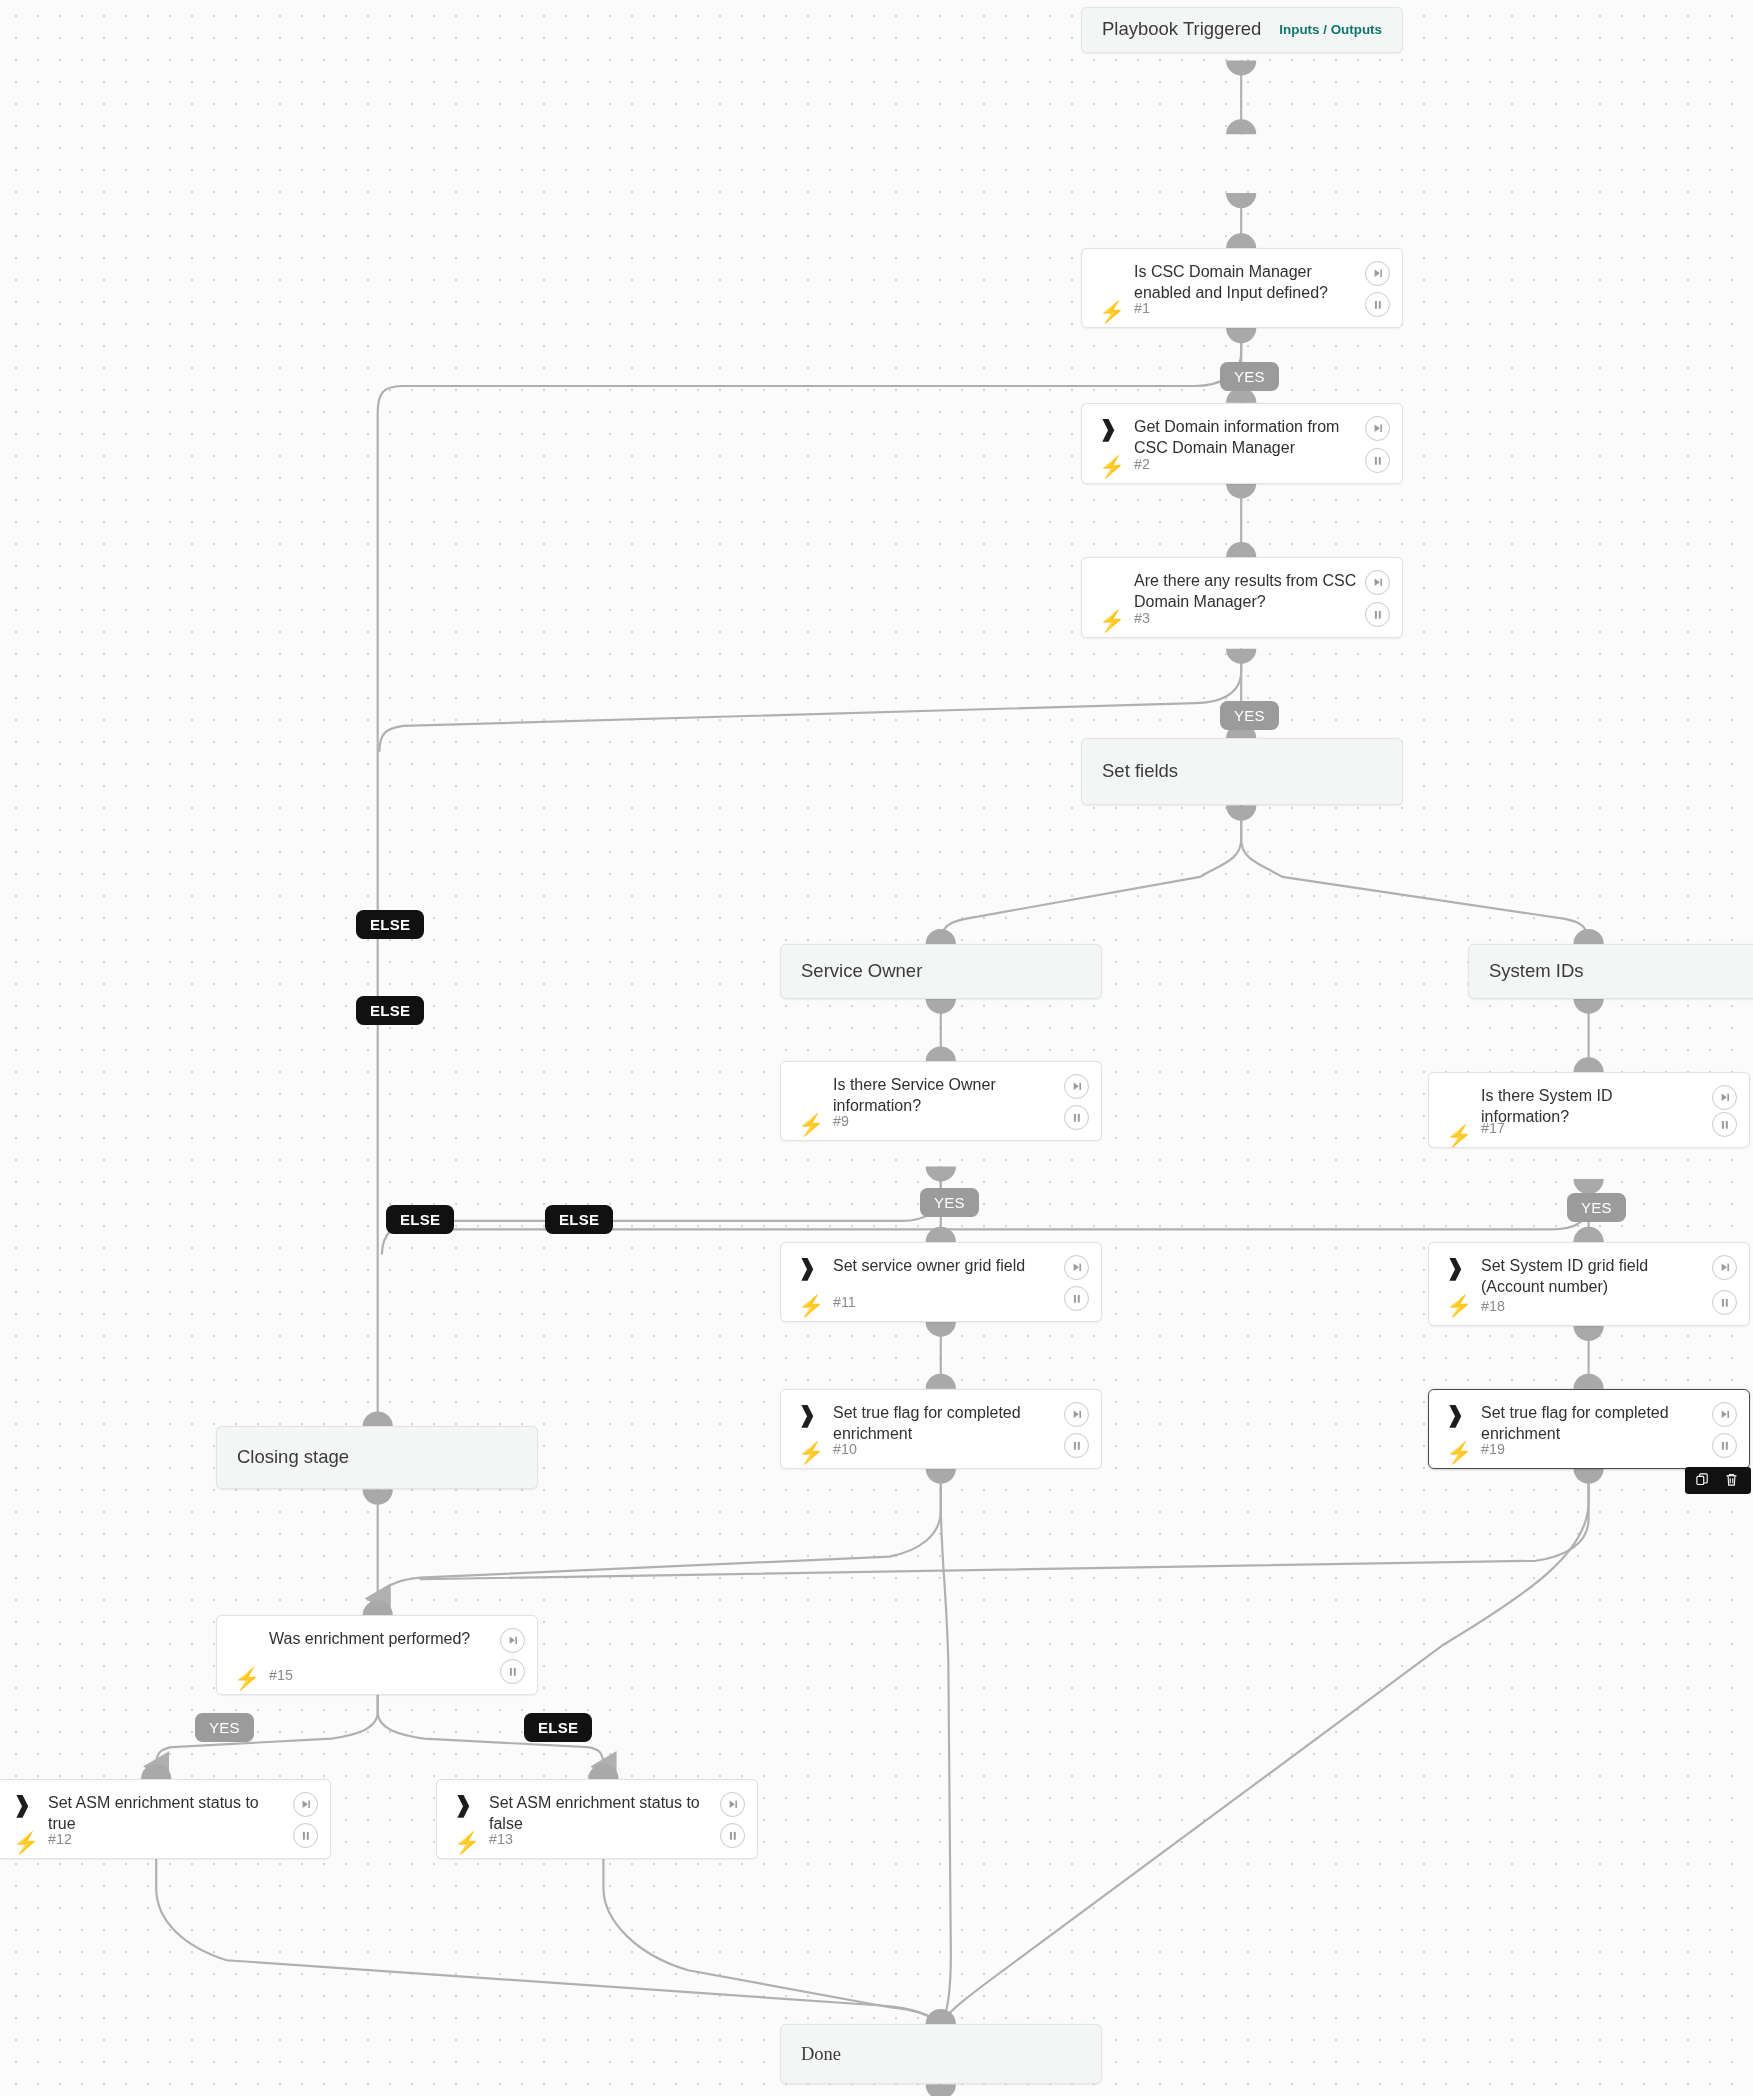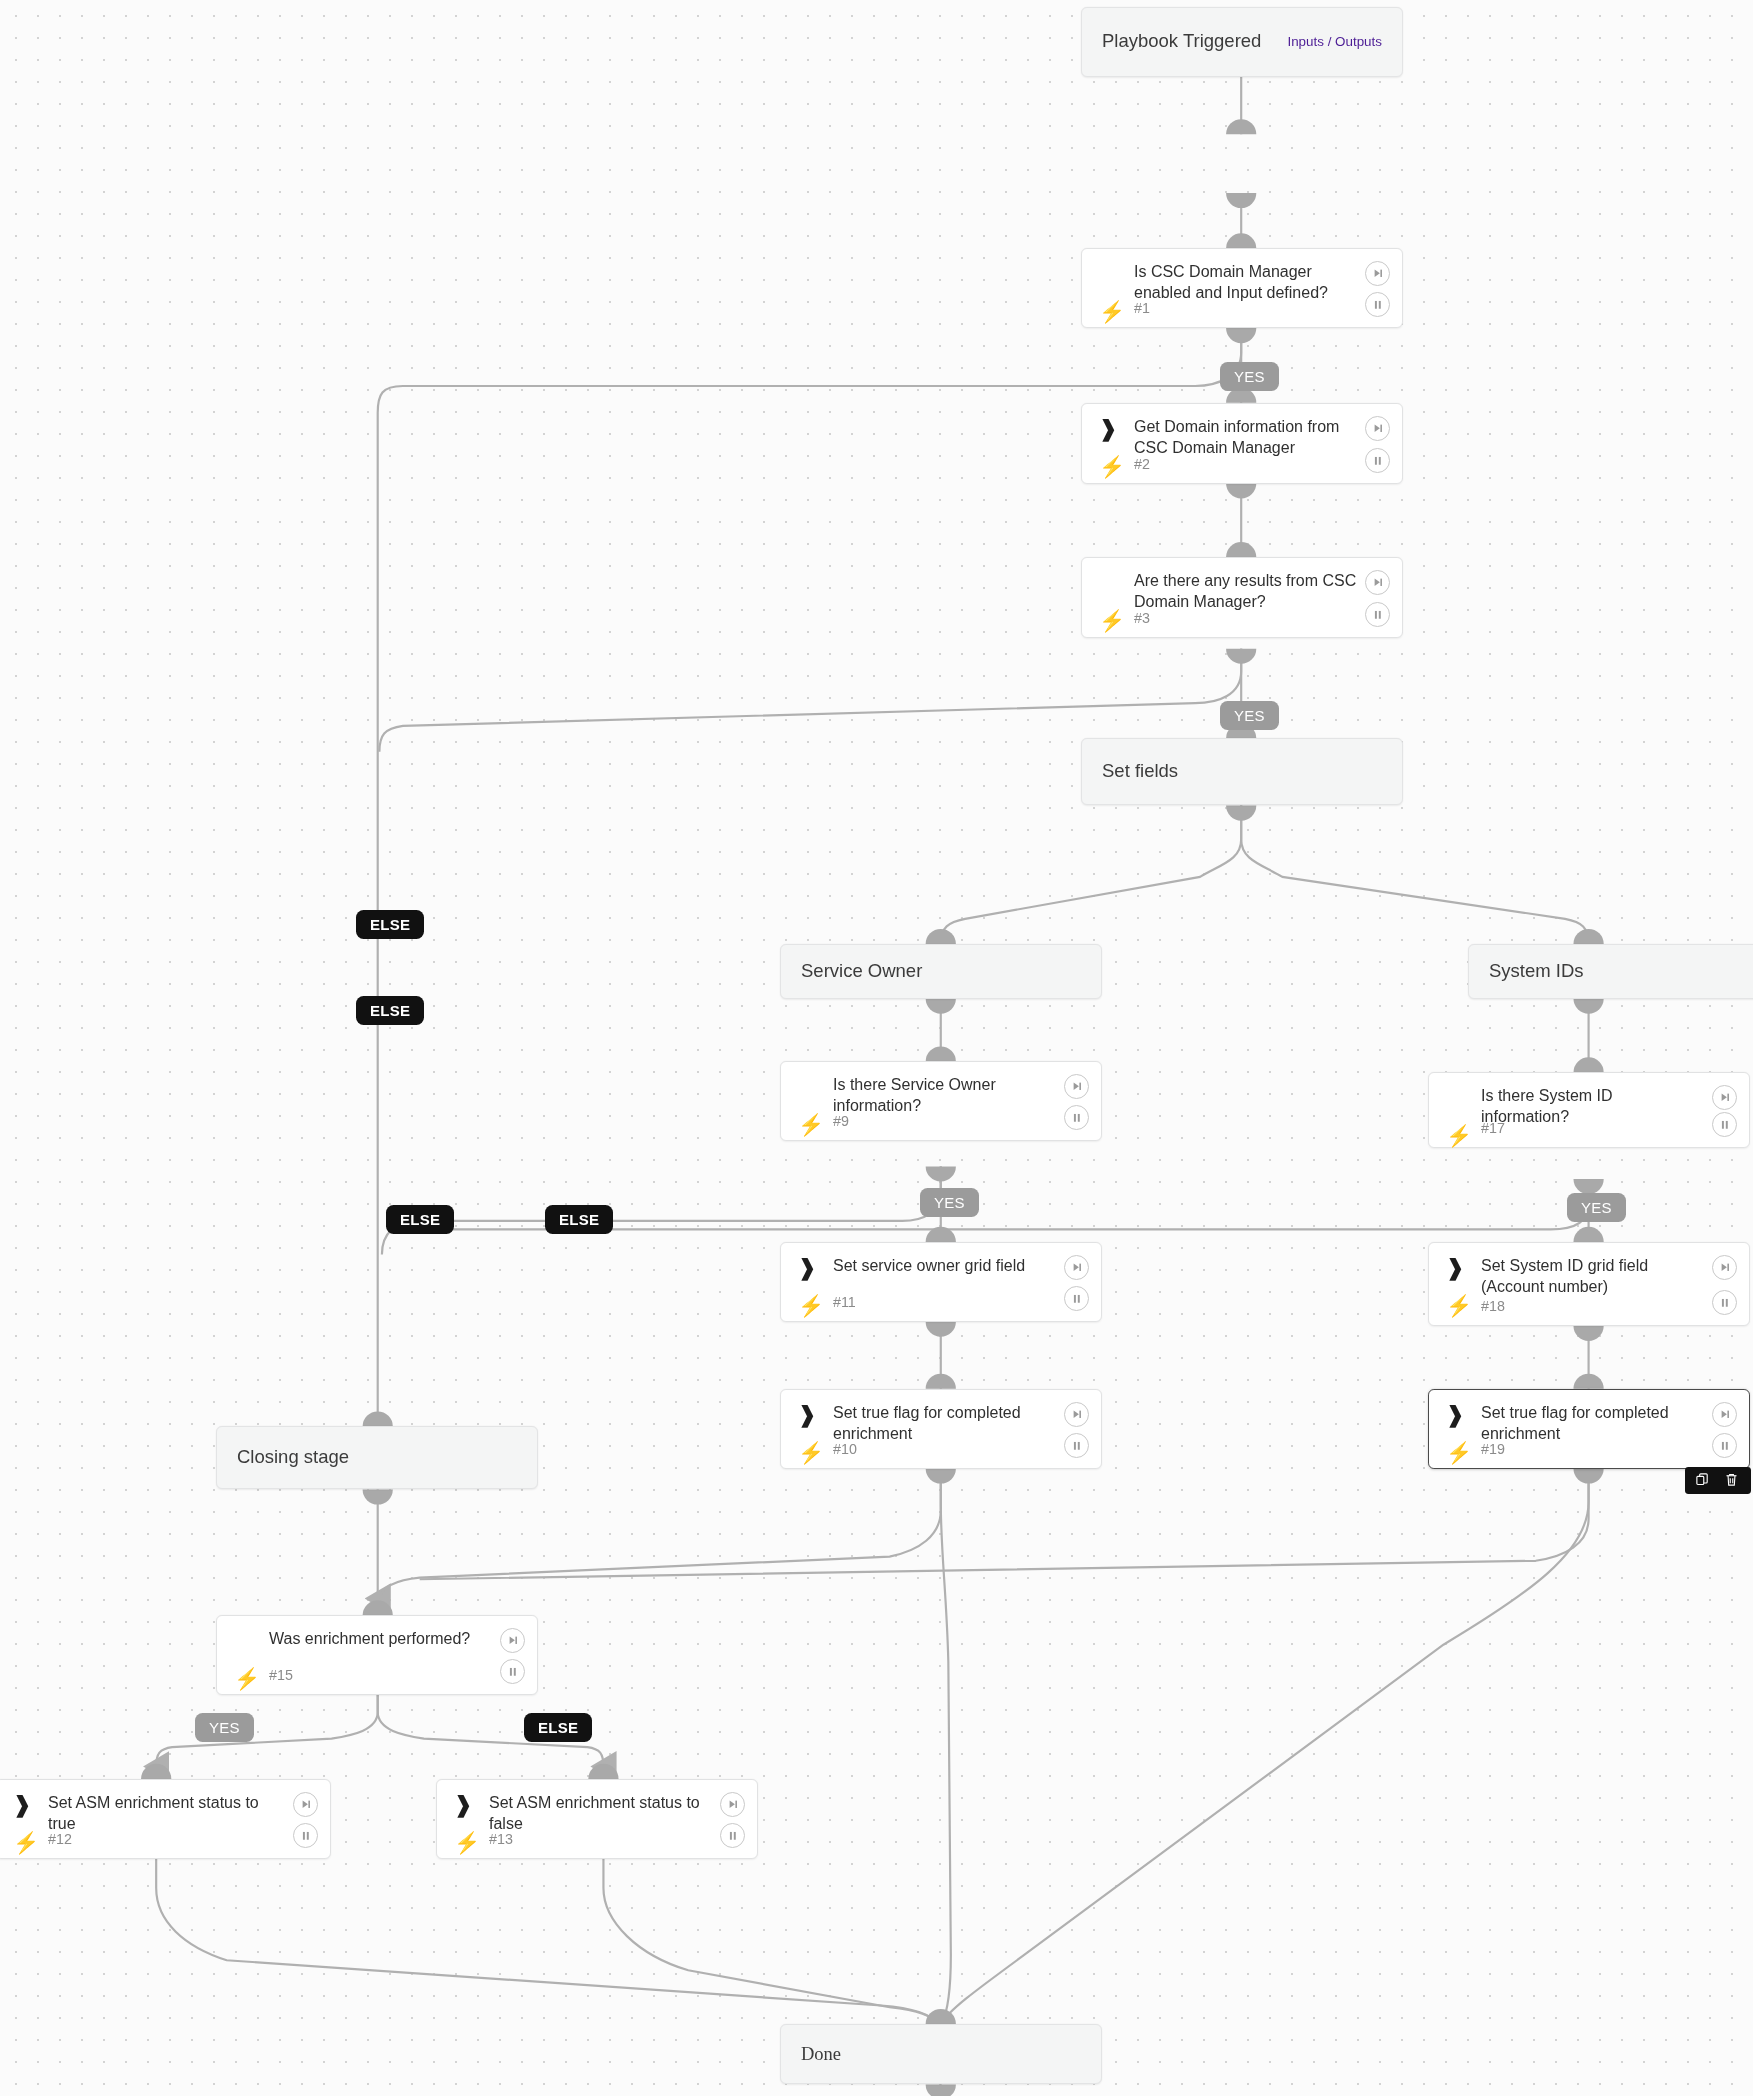--- a/index.html
+++ b/index.html
@@ -24,21 +24,21 @@
 
   
   .stage{
     background:#f4f5f5;
     border:0.8px solid #e3e4e5;
     box-shadow:0 0.8px 1.7px rgba(0,0,0,.07);
     display:flex;align-items:center;
     padding:0 20px;
   }
   .stage .stage-title{font-size:18.5px;color:#3b3b3b;line-height:1;}
-  .stage .stage-sub{margin-left:auto;font-size:13.4px;color:#4c1d95;}
+  .stage .stage-sub{margin-left:auto;font-size:13.4px;color:#0f766e;font-weight:bold;}
 
   
   .task{
     background:#ffffff;
     border:0.8px solid #e1e2e3;
     box-shadow:0 0.8px 1.7px rgba(0,0,0,.06);
   }
   .task.selected{border:0.8px solid #4a4a4a;box-shadow:0 0.8px 2.5px rgba(0,0,0,.18);}
   .task .ic-left{position:absolute;left:17px;top:14.3px;width:22px;height:22px;}
   .task .ic-bolt{position:absolute;left:17px;top:52px;width:18.5px;height:22px;}
@@ -190,21 +190,21 @@
       <path d="M168,2120 a18,18 0 0 1 36,0 z"></path>
       <path d="M168,2180 a18,18 0 0 0 36,0 z"></path>
       <path d="M701,2120 a18,18 0 0 1 36,0 z"></path>
       <path d="M701,2180 a18,18 0 0 0 36,0 z"></path>
 
       <path d="M1103,2412 a18,18 0 0 1 36,0 z"></path>
       <path d="M1103,2484 a18,18 0 0 0 36,0 z"></path>
     </g>
   </svg>
 
-  <div class="node stage" style="left:1081px;top:6.7px;width:322px;height:70px;">
+  <div class="node stage" style="left:1081px;top:6.7px;width:322px;height:46px;">
     <span class="stage-title">Playbook Triggered</span>
     <span class="stage-sub">Inputs / Outputs</span>
   </div>
 
 
   <div class="node task" style="left:1081px;top:248px;width:322px;height:80px;">
     <span class="ic-left"><span class="diamond"></span></span>
     <span class="ic-bolt bolt">⚡</span>
     <span class="t-title">Is CSC Domain Manager enabled and Input defined?</span>
     <span class="t-num">#1</span>

